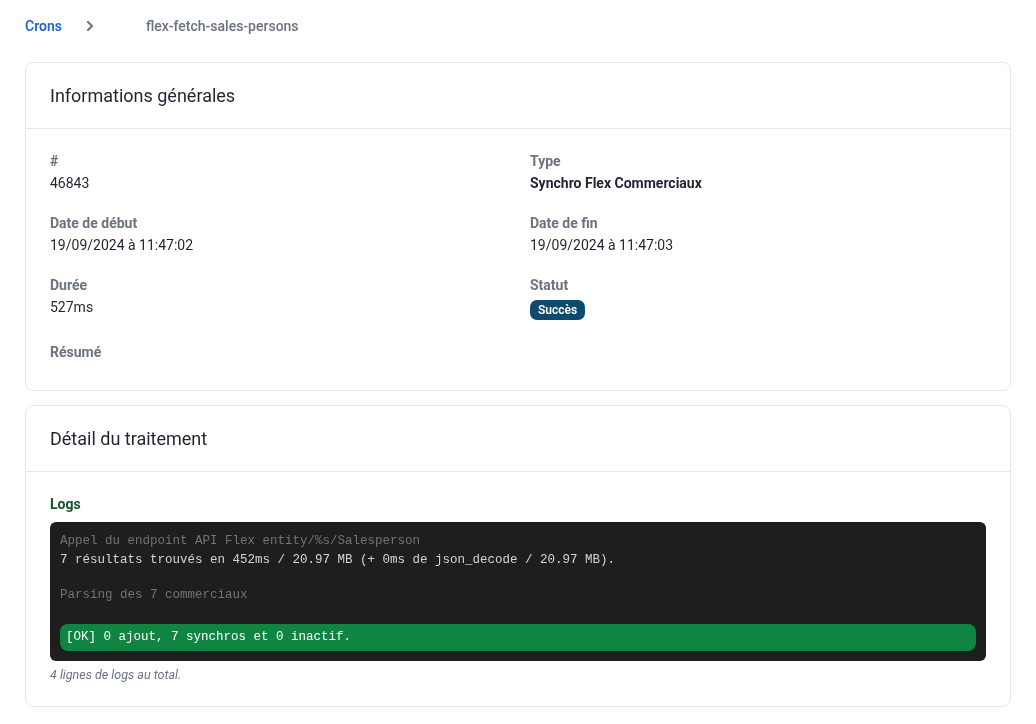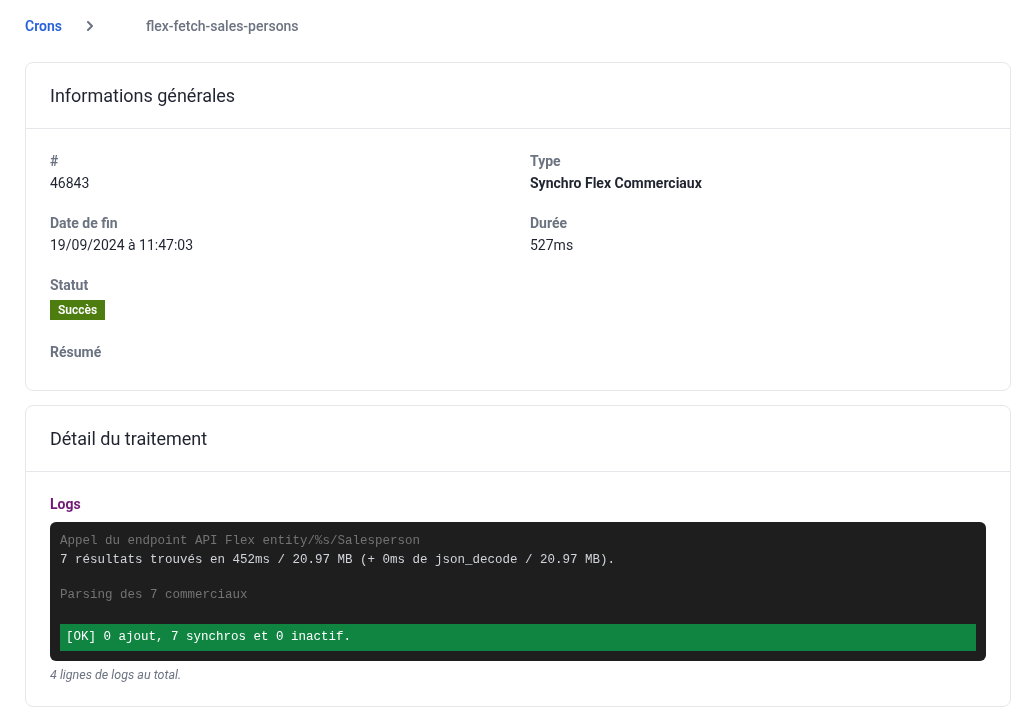--- a/index.html
+++ b/index.html
@@ -55,52 +55,52 @@
   }
   .field .value {
     font-size: 14px;
     color: #1f2430;
   }
   .field .value.bold { font-weight: 700; }
   .full { grid-column: 1 / -1; }
 
   .badge {
     display: inline-block;
-    background: #4d7c0f;
+    background: #0c4a6e;
     color: #ffffff;
     font-size: 12px;
     font-weight: 600;
     padding: 3px 8px;
-    border-radius: 0;
+    border-radius: 7px;
   }
 
   .logs-label {
     font-size: 14px;
     font-weight: 700;
-    color: #701a75;
+    color: #14532d;
     margin-bottom: 10px;
   }
   .terminal {
     background: #1e1e1e;
     border-radius: 6px;
     padding: 10px;
     font-family: "SFMono-Regular", Consolas, "Liberation Mono", Menlo, monospace;
     font-size: 12.5px;
     line-height: 1.5;
     color: #d1d5db;
     min-height: 120px;
   }
   .log-line { white-space: pre; }
   .log-info { color: #737373; }
   .log-plain { color: #d1d5db; }
   .log-ok {
     background: #108541;
     color: #ffffff;
     padding: 4px 6px;
-    border-radius: 0;
+    border-radius: 8px;
     margin-top: 4px;
   }
   .log-blank { height: 16px; }
   .logs-footer {
     font-size: 12.5px;
     font-style: italic;
     color: #6b7280;
     margin-top: 6px;
   }
 </style>
@@ -123,20 +123,24 @@
   </div>
   <div class="card-body">
     <div class="grid">
       <div class="field">
         <div class="label">#</div>
         <div class="value">46843</div>
       </div>
       <div class="field">
         <div class="label">Type</div>
         <div class="value bold">Synchro Flex Commerciaux</div>
+      </div>
+      <div class="field">
+        <div class="label">Date de début</div>
+        <div class="value">19/09/2024 à 11:47:02</div>
       </div>
       <div class="field">
         <div class="label">Date de fin</div>
         <div class="value">19/09/2024 à 11:47:03</div>
       </div>
       <div class="field">
         <div class="label">Durée</div>
         <div class="value">527ms</div>
       </div>
       <div class="field">

